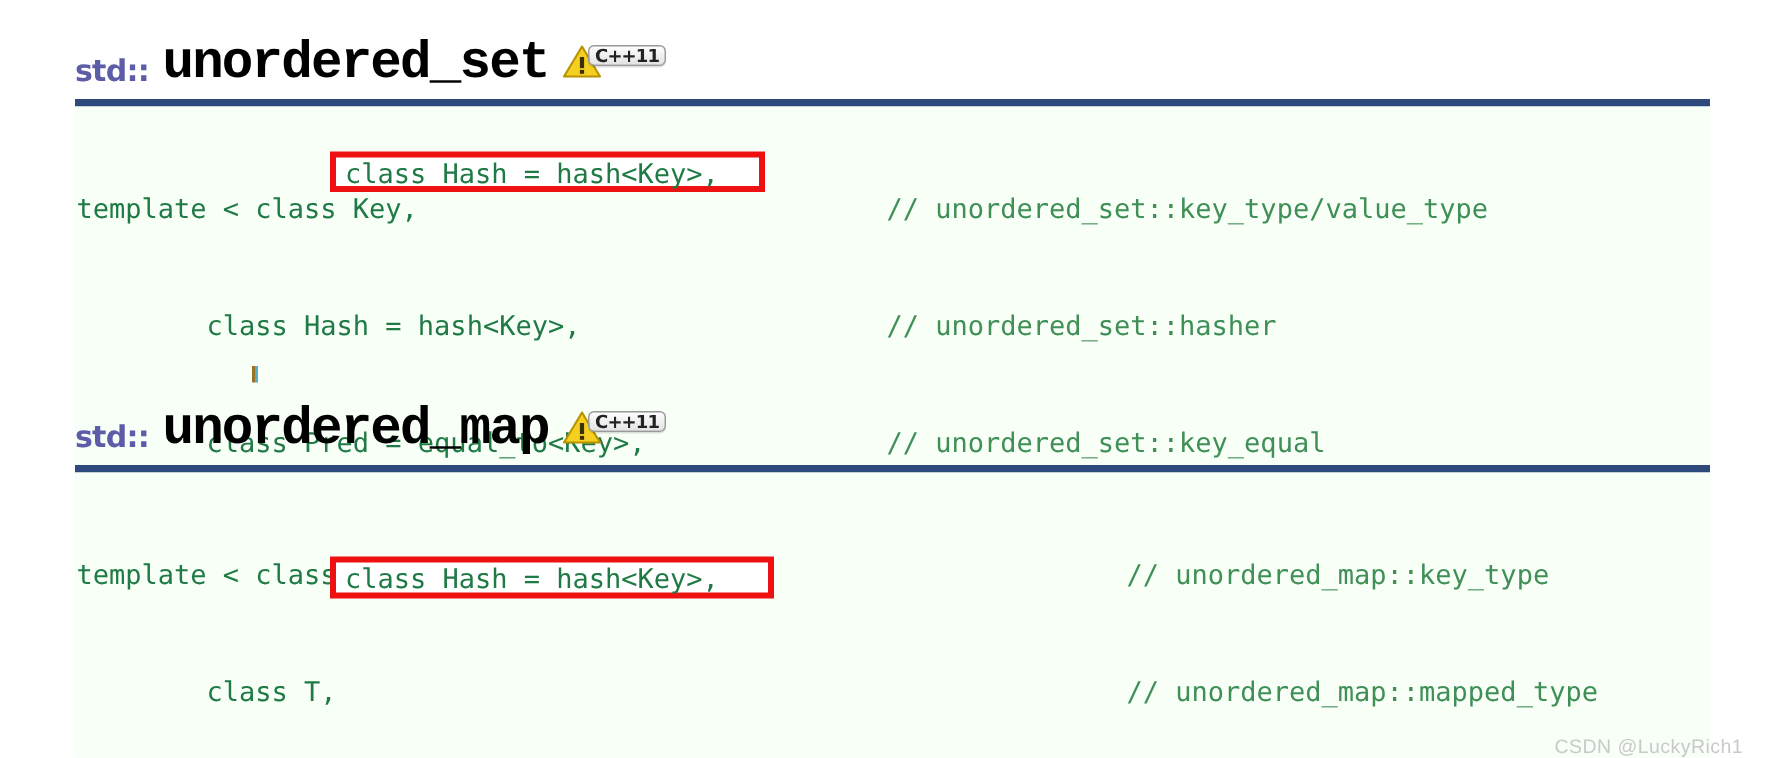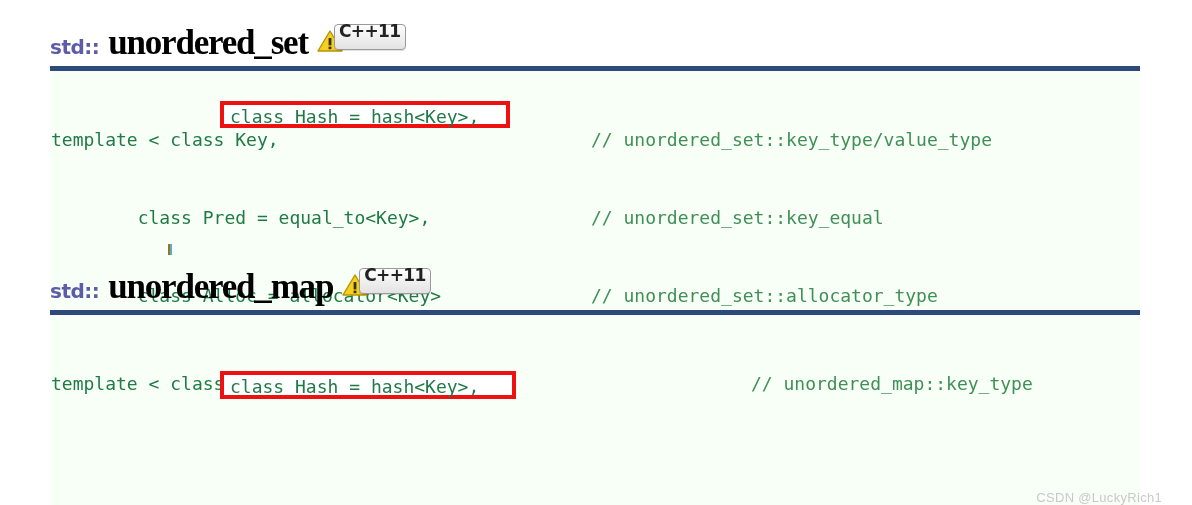--- a/index.html
+++ b/index.html
@@ -38,21 +38,21 @@
     font-family: "DejaVu Sans", sans-serif;
     font-weight: bold;
     font-size: 20px;
     color: #5c5ca8;
     letter-spacing: -0.5px;
     line-height: 1;
     position: relative;
     top: -3px;
   }
   .sym-name {
-    font-family: Liberation Serif, serif;
+    font-family: Liberation Mono, monospace;
     font-weight: bold;
     font-size: 35px;
     color: #000000;
     letter-spacing: -1.2px;
     line-height: 1;
   }
 
   
   .badge-group {
     display: inline-flex;
@@ -60,24 +60,24 @@
     position: relative;
     top: -6px;
     height: 26px;
   }
   .warn-icon { display: block; width: 26px; height: 24px; }
   .cpp-chip {
     margin-left: -9px;
     background: linear-gradient(#fdfdfd, #e3e3e3);
     border: 1px solid #9a9a9a;
     border-radius: 4px;
-    padding: 1px 4px 12px 4px;
+    padding: 1px 4px 0 4px;
     font-family: "DejaVu Sans", sans-serif;
     font-weight: bold;
-    font-size: 17px;
+    font-size: 12px;
     line-height: 11px;
     color: #222222;
     letter-spacing: -0.6px;
     position: relative;
     top: -4px;
     box-shadow: 0 1px 0 rgba(0,0,0,.12);
   }
 
   .hrule {
     margin-top: 6px;
@@ -172,20 +172,21 @@
           <rect x="11.6" y="17.6" width="2.8" height="2.6" fill="#3a3000"></rect>
         </svg>
         <span class="cpp-chip">C++11</span>
       </span>
     </div>
 
     <div class="hrule"></div>
 
     <div class="codeblock">
       <span class="code-line"><span class="code-code">template &lt; class Key,</span><span class="code-comment">// unordered_set::key_type/value_type</span></span>
+      <span class="code-line"><span class="code-code">        class Hash = hash&lt;Key&gt;,</span><span class="code-comment">// unordered_set::hasher</span></span>
       <span class="code-line"><span class="code-code">        class Pred = equal_to&lt;Key&gt;,</span><span class="code-comment">// unordered_set::key_equal</span></span>
       <span class="code-line"><span class="code-code">        class Alloc = allocator&lt;Key&gt;</span><span class="code-comment">// unordered_set::allocator_type</span></span>
       <span class="code-line"><span class="code-code">        &gt; class unordered_set;</span><span class="code-comment"></span></span>
 
       <div class="redbox" id="redbox-set">
         <span class="redbox-inner">class Hash = hash&lt;Key&gt;,</span>
       </div>
     </div>
   </div>
 
@@ -204,20 +205,21 @@
           <rect x="11.6" y="17.6" width="2.8" height="2.6" fill="#3a3000"></rect>
         </svg>
         <span class="cpp-chip">C++11</span>
       </span>
     </div>
 
     <div class="hrule"></div>
 
     <div class="codeblock">
       <span class="code-line"><span class="code-code">template &lt; class Key,</span><span class="code-comment">// unordered_map::key_type</span></span>
+      <span class="code-line"><span class="code-code">        class T,</span><span class="code-comment">// unordered_map::mapped_type</span></span>
       
       
       
       
 
       <div class="redbox" id="redbox-map">
         <span class="redbox-inner">class Hash = hash&lt;Key&gt;,</span>
       </div>
     </div>
   </div>

